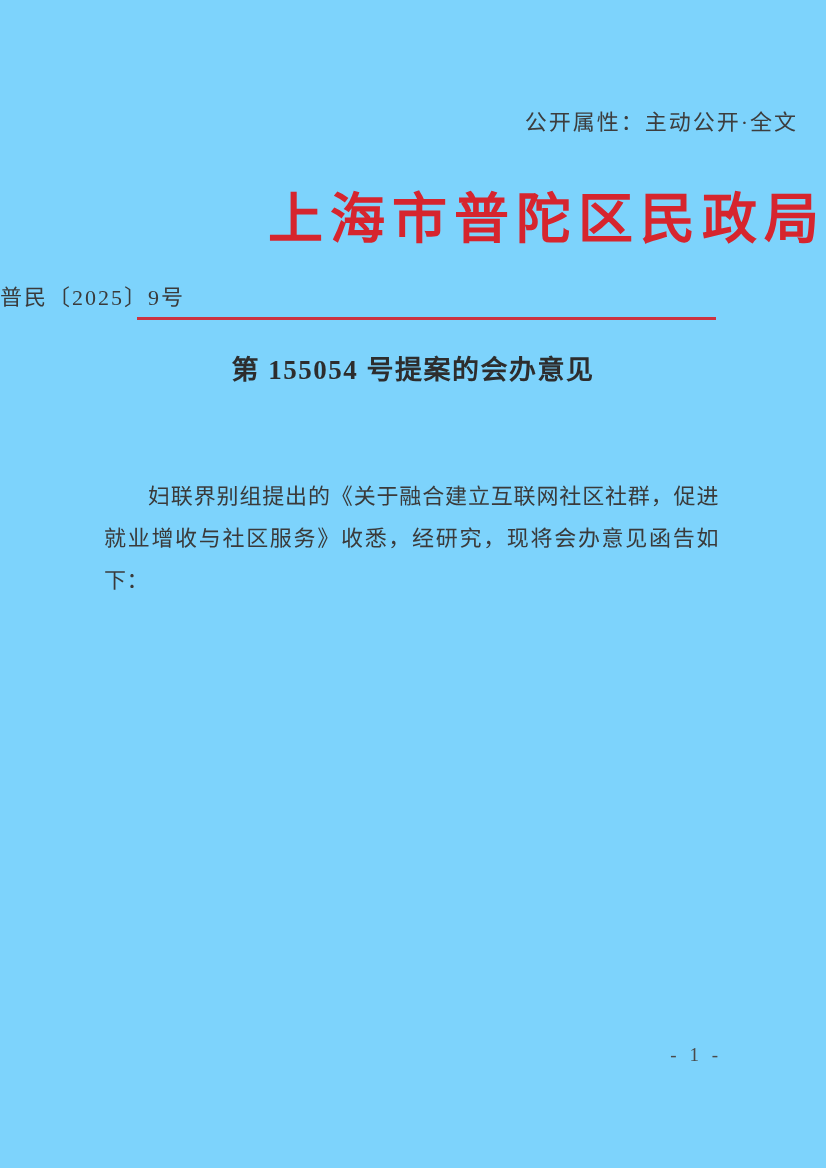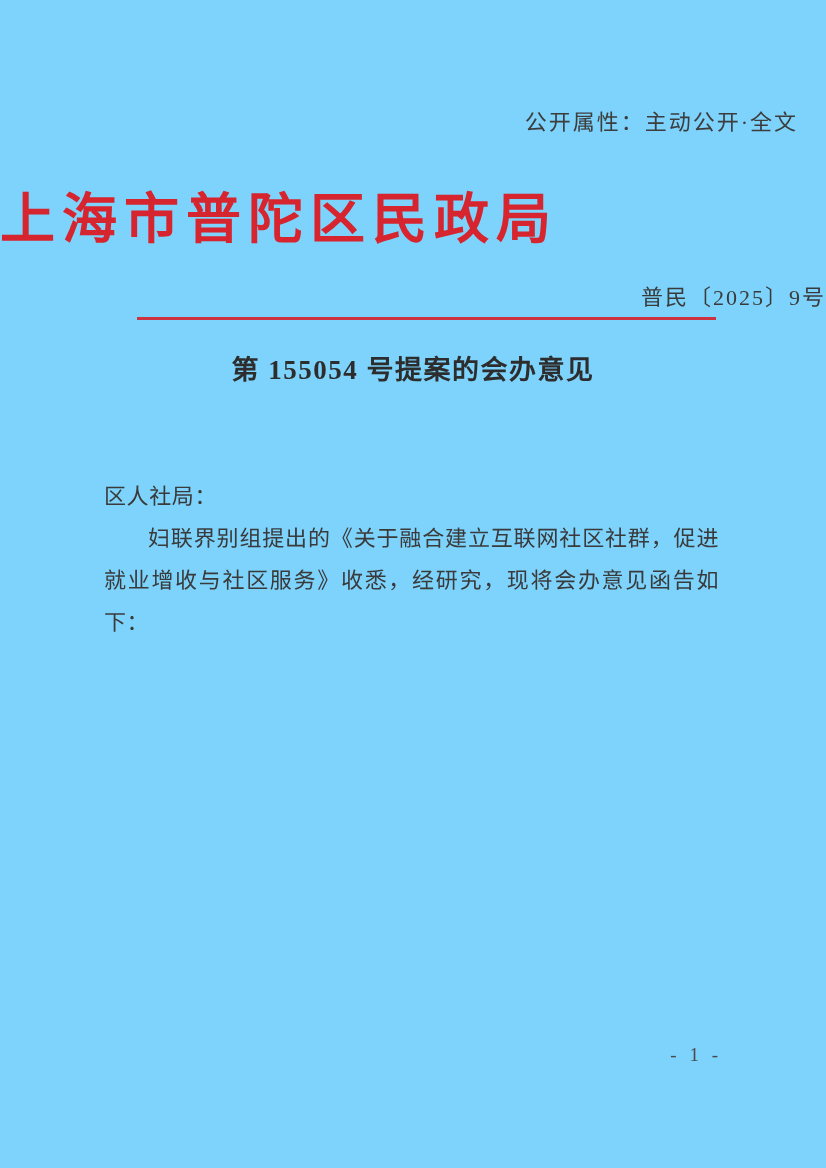--- a/index.html
+++ b/index.html
@@ -25,33 +25,33 @@
     letter-spacing: 2px;
     color: #3d3d3d;
     white-space: nowrap;
   }
   .agency-title {
     position: absolute;
     top: 174px;
     left: 0;
     width: 100%;
     margin: 0;
-    text-align: left;
+    text-align: right;
     font-size: 55px;
     font-weight: 900;
     letter-spacing: 7px;
     color: #d6252e;
     white-space: nowrap;
   }
   .doc-number {
     position: absolute;
     top: 279px;
     left: 0;
     width: 100%;
-    text-align: right;
+    text-align: left;
     font-size: 22px;
     letter-spacing: 2px;
     color: #3a3a3a;
     white-space: nowrap;
   }
   .red-divider {
     position: absolute;
     top: 317px;
     left: 137px;
     width: 579px;
@@ -108,19 +108,18 @@
 
   <div class="doc-number">普民〔2025〕9号</div>
 
   <div class="red-divider"></div>
 
   <div class="doc-title">
     <div>第 155054 号提案的会办意见</div>
   </div>
 
   <div class="doc-body">
-    <p>区人社局：</p>
     <p class="indent">妇联界别组提出的《关于融合建立互联网社区社群，促进就业增收与社区服务》收悉，经研究，现将会办意见函告如下：</p>
   </div>
 
   <div class="page-number">- 1 -</div>
 
 </div>
 
 </body></html>

